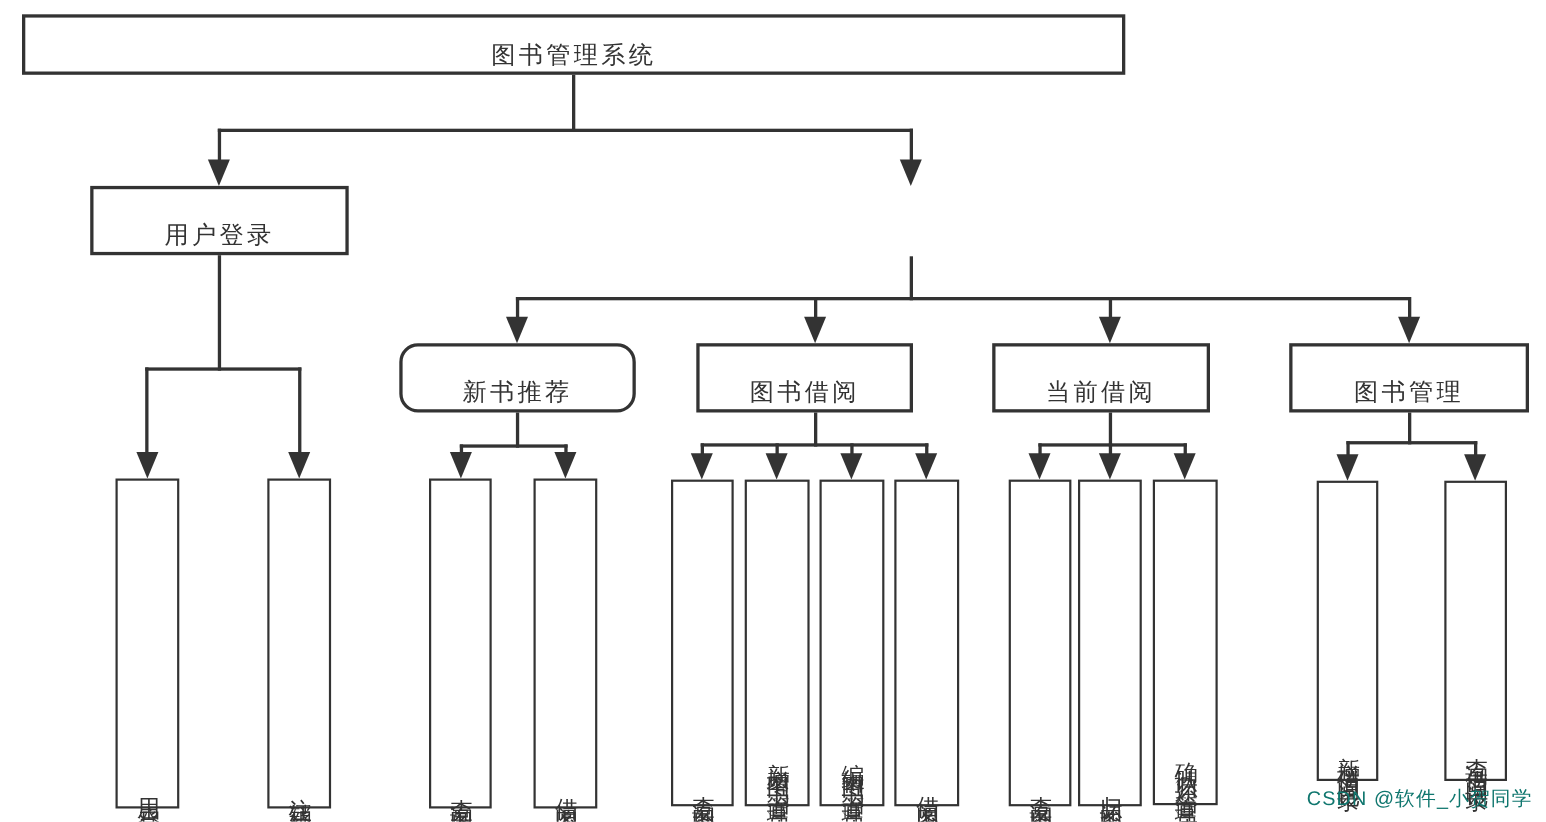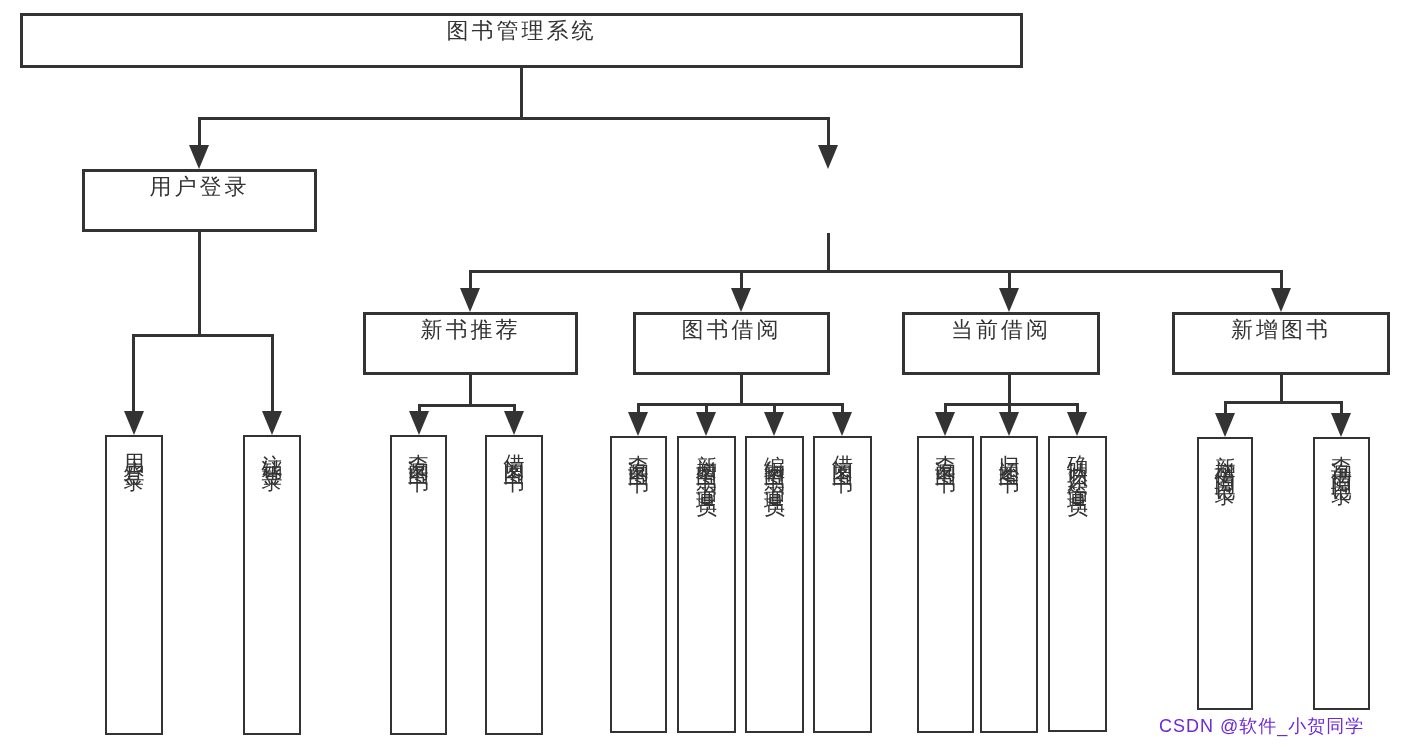--- a/index.html
+++ b/index.html
@@ -10,21 +10,21 @@
     background: #ffffff;
     overflow: hidden;
     font-family: "Liberation Sans", sans-serif;
   }
   .box {
     position: absolute;
     background: #ffffff;
     border: 3px solid #333333;
     box-sizing: border-box;
     display: flex;
-    align-items: flex-start;
+    align-items: flex-end;
     justify-content: center;
   }
   .leaf { border-width: 2.5px; }
   .hlabel {
     font-size: 22px;
     color: #333333;
     letter-spacing: 3px;
     white-space: nowrap;
   }
   .vlabel {
@@ -38,24 +38,24 @@
   .line { position: absolute; background: #333333; }
   .arrow {
     position: absolute;
     width: 0; height: 0;
     border-left: 10px solid transparent;
     border-right: 10px solid transparent;
     border-top: 24px solid #333333;
   }
   .watermark {
     position: absolute;
-    left: 1159px;
+    left: 1188px;
     top: 714px;
     font-size: 18px;
-    color: #6d28d9;
+    color: #0f766e;
     letter-spacing: 1px;
     white-space: nowrap;
   }
 </style>
 </head>
 <body>
 
 <div id="canvas">
 
   <div class="box" style="left:20px; top:13px; width:1003px; height:55px;">
@@ -84,31 +84,31 @@
   <div class="line" style="left:469px; top:270px; width:813px; height:3px;"></div>
   <div class="line" style="left:469px; top:270px; width:3px; height:21px;"></div>
   <div class="arrow" style="left:460px; top:288px;"></div>
   <div class="line" style="left:740px; top:270px; width:3px; height:21px;"></div>
   <div class="arrow" style="left:731px; top:288px;"></div>
   <div class="line" style="left:1008px; top:270px; width:3px; height:21px;"></div>
   <div class="arrow" style="left:999px; top:288px;"></div>
   <div class="line" style="left:1280px; top:270px; width:3px; height:21px;"></div>
   <div class="arrow" style="left:1271px; top:288px;"></div>
 
-  <div class="box" style="left:363px; top:312px; width:215px; height:63px;">
+  <div class="box" style="left:363px; top:312px; width:215px; height:63px;border-radius:17px;">
     <span class="hlabel">新书推荐</span>
   </div>
   <div class="box" style="left:633px; top:312px; width:197px; height:63px;">
     <span class="hlabel">图书借阅</span>
   </div>
   <div class="box" style="left:902px; top:312px; width:198px; height:63px;">
     <span class="hlabel">当前借阅</span>
   </div>
   <div class="box" style="left:1172px; top:312px; width:218px; height:63px;">
-    <span class="hlabel">新增图书</span>
+    <span class="hlabel">图书管理</span>
   </div>
 
   <div class="line" style="left:469px; top:375px; width:3px; height:32px;"></div>
   <div class="line" style="left:418px; top:404px; width:98px; height:3px;"></div>
   <div class="line" style="left:418px; top:404px; width:3px; height:10px;"></div>
   <div class="arrow" style="left:409px; top:411px;"></div>
   <div class="line" style="left:513px; top:404px; width:3px; height:10px;"></div>
   <div class="arrow" style="left:504px; top:411px;"></div>
 
   <div class="line" style="left:740px; top:375px; width:3px; height:31px;"></div>

